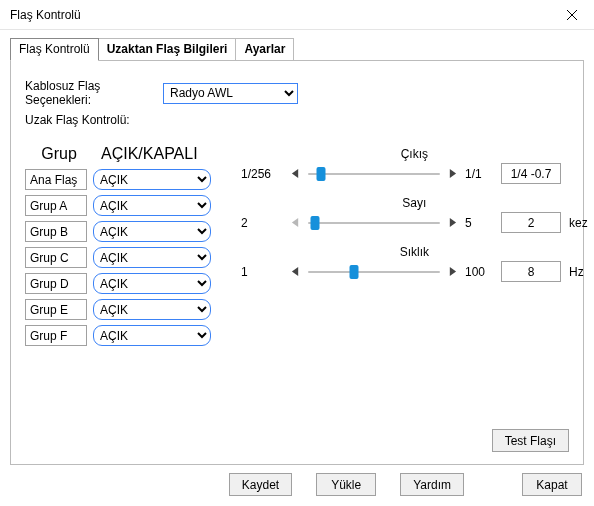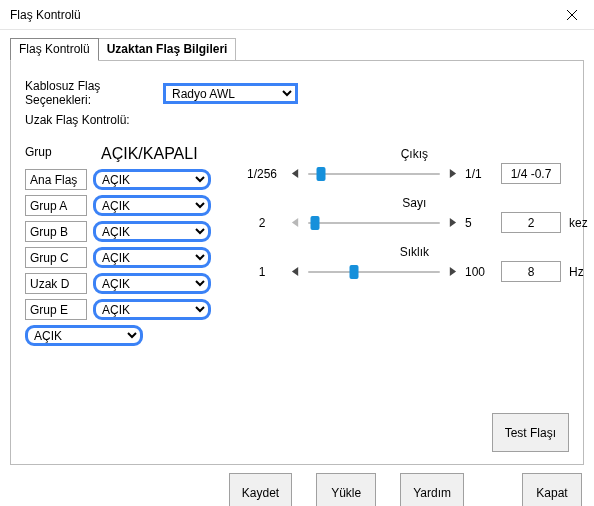--- a/index.html
+++ b/index.html
@@ -61,42 +61,43 @@
     display: flex;
     align-items: center;
     margin-bottom: 6px;
   }
   .form-label {
     width: 138px;
     font-size: 12px;
   }
   select.control {
     height: 21px;
-    border: 3px solid #3b82f6;
+    border: 1px solid #3b82f6;
     font-size: 12px;
     background: #fff;
     padding: 0 2px;
   }
   select.wide { width: 135px; }
   select.highlighted {
     background: #e6edf7;
   }
   .group-area {
     display: flex;
     gap: 30px;
     margin-top: 18px;
   }
   .group-table { }
   .group-header {
     display: flex;
     margin-bottom: 6px;
   }
   .gh-col1 {
     width: 68px;
-    font-size: 12px;
+    text-align: center;
+    font-size: 16px;
   }
   .gh-col2 {
     width: 118px;
     text-align: left;
     padding-left: 8px;
     font-size: 16px;
   }
   .group-row {
     display: flex;
     margin-bottom: 5px;
@@ -128,21 +129,21 @@
     font-size: 12px;
     margin-bottom: 2px;
   }
   .slider-row {
     display: flex;
     align-items: center;
     gap: 4px;
   }
   .slider-left-label {
     width: 42px;
-    text-align: center;
+    text-align: left;
     font-size: 12px;
   }
   .slider-step-btn {
     width: 17px;
     height: 17px;
     display: flex;
     align-items: center;
     justify-content: center;
     border: 1px solid transparent;
     cursor: pointer;
@@ -187,21 +188,21 @@
   .unit-label {
     font-size: 12px;
     margin-left: 4px;
   }
   .test-button-wrap {
     position: absolute;
     right: 14px;
     bottom: 12px;
   }
   .btn {
-    height: 39px;
+    height: 23px;
     padding: 0 12px;
     border: 1px solid #a0a0a0;
     background: #f0f0f0;
     font-size: 12px;
     cursor: pointer;
   }
   .bottom-bar {
     display: flex;
     justify-content: flex-end;
     gap: 24px;
@@ -219,20 +220,21 @@
     <svg viewBox="0 0 10 10">
       <line x1="0" y1="0" x2="10" y2="10" stroke="#000" stroke-width="1"></line>
       <line x1="10" y1="0" x2="0" y2="10" stroke="#000" stroke-width="1"></line>
     </svg>
   </div>
 </div>
 
 <div class="tabs">
   <div class="tab active">Flaş Kontrolü</div>
   <div class="tab">Uzaktan Flaş Bilgileri</div>
+  <div class="tab">Ayarlar</div>
 </div>
 
 <div class="panel">
 
   <div class="form-row">
     <div class="form-label">Kablosuz Flaş Seçenekleri:</div>
     <select class="control wide">
       <option>Radyo AWL</option>
     </select>
   </div>
@@ -259,28 +261,29 @@
       </div>
       <div class="group-row">
         <div class="group-name">Grup B</div>
         <select class="control group-select"><option>AÇIK</option></select>
       </div>
       <div class="group-row">
         <div class="group-name">Grup C</div>
         <select class="control group-select"><option>AÇIK</option></select>
       </div>
       <div class="group-row">
-        <div class="group-name">Uzak D</div>
+        <div class="group-name">Grup D</div>
         <select class="control group-select"><option>AÇIK</option></select>
       </div>
       <div class="group-row">
         <div class="group-name">Grup E</div>
         <select class="control group-select"><option>AÇIK</option></select>
       </div>
       <div class="group-row">
+        <div class="group-name">Grup F</div>
         <select class="control group-select"><option>AÇIK</option></select>
       </div>
     </div>
 
     <div class="sliders">
 
       <div class="slider-block">
         <div class="slider-title">Çıkış</div>
         <div class="slider-row">
           <div class="slider-left-label">1/256</div>

